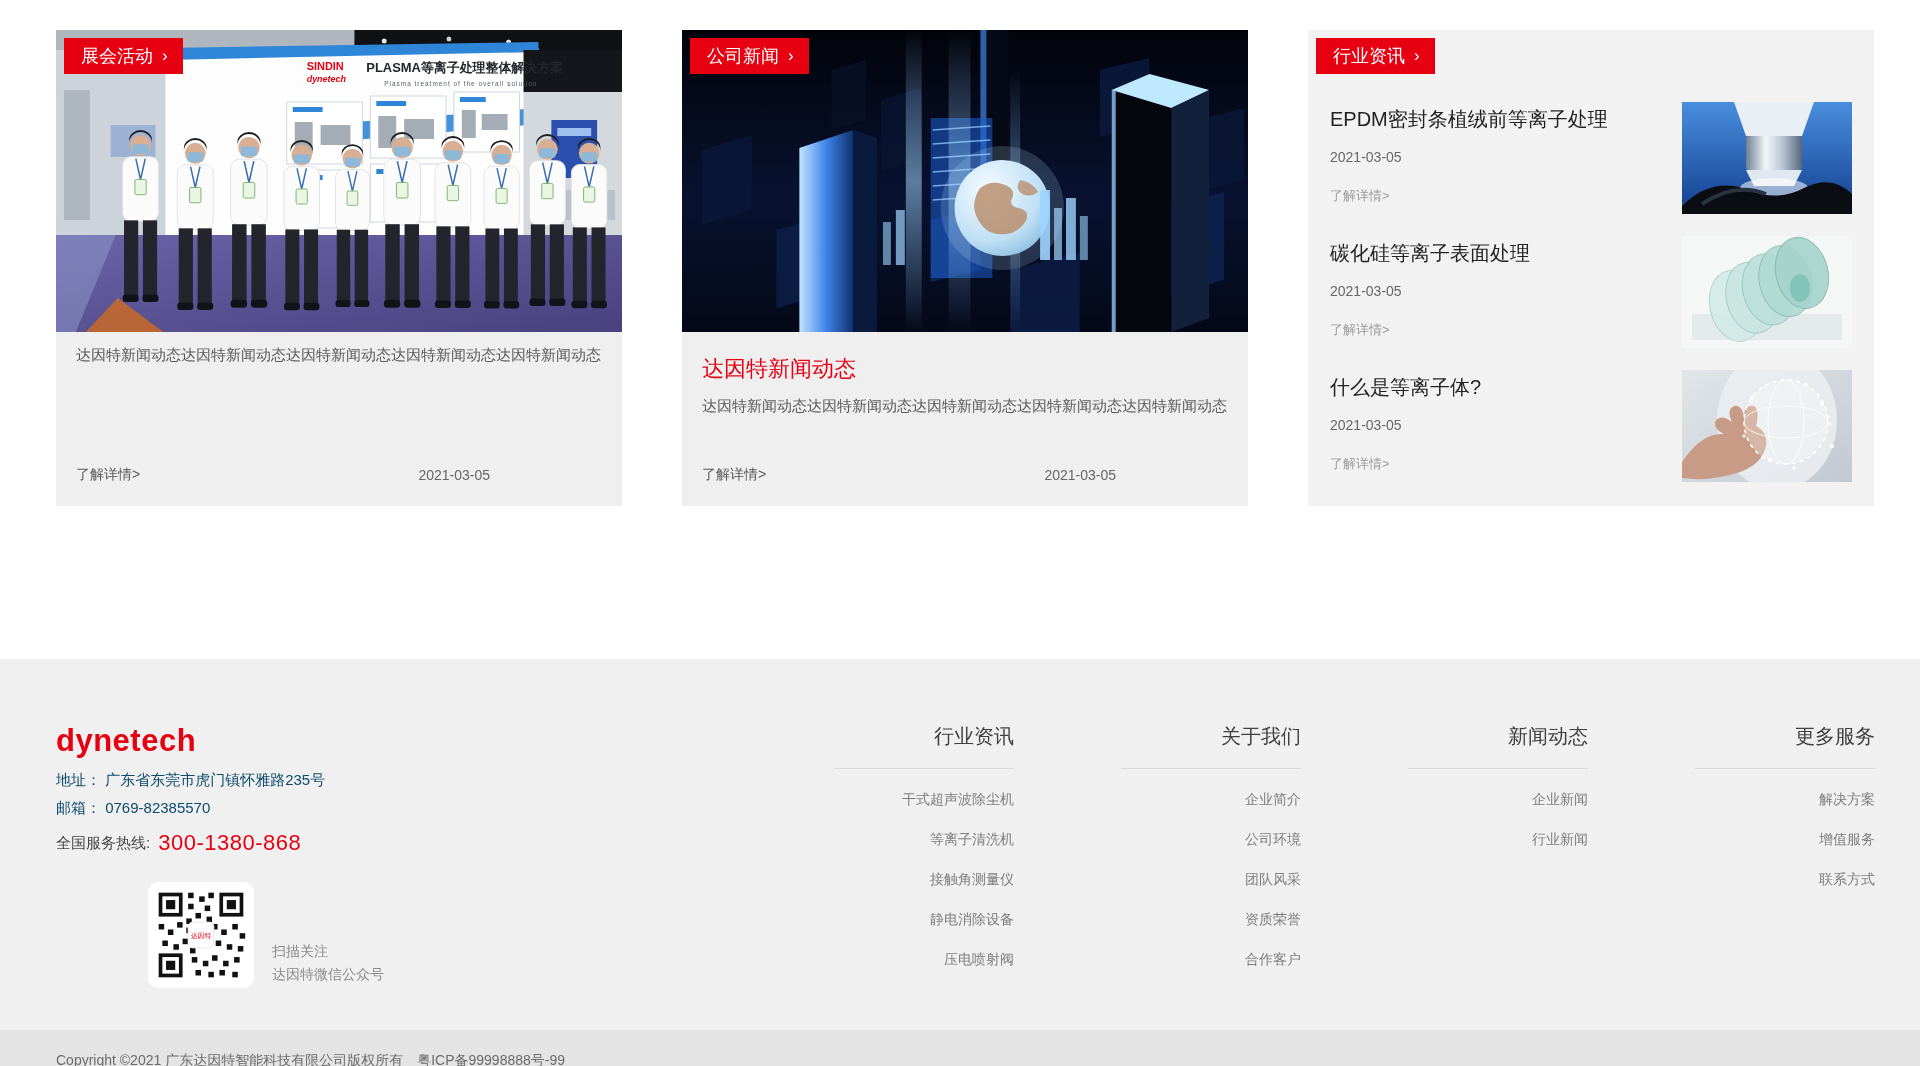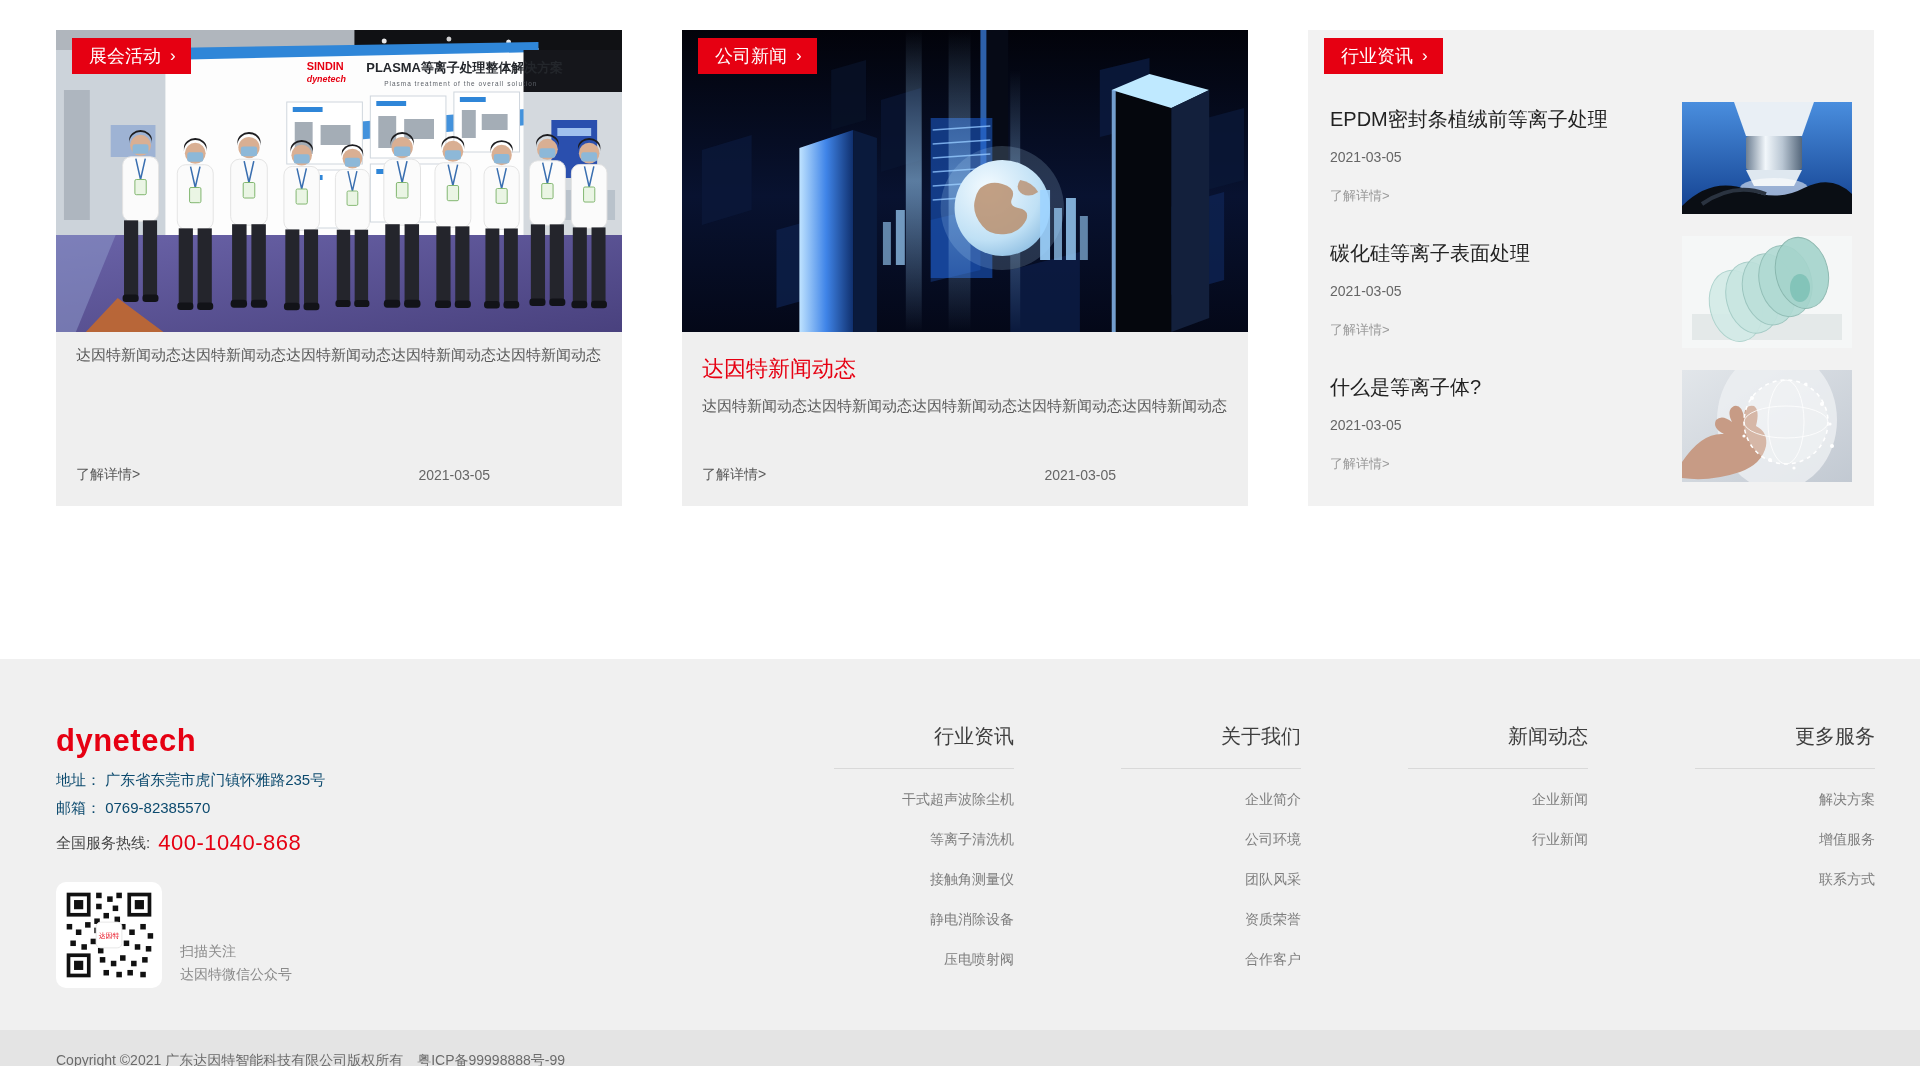--- a/index.html
+++ b/index.html
@@ -4,21 +4,21 @@
 <style>
   * { margin:0; padding:0; box-sizing:border-box; }
   html,body { width:1920px; background:#ffffff; font-family:"Liberation Sans","DejaVu Sans",sans-serif; }
   body { height:1066px; overflow:hidden; }
 
   
   .cards { display:grid; grid-template-columns:1fr 1fr 1fr; gap:60px; padding:30px 46px 0 56px; }
   .card { background:#efefef; position:relative; display:flex; flex-direction:column; }
   .card-media { height:302px; overflow:hidden; position:relative; }
   .card-media svg { display:block; width:100%; height:100%; }
-  .tag { position:absolute; top:8px; left:16px; background:#e60012; color:#fff; font-size:18px;
+  .tag { position:absolute; top:8px; left:8px; background:#e60012; color:#fff; font-size:18px;
          height:36px; line-height:36px; padding:0 15px 0 17px; display:flex; align-items:center; gap:9px;
          cursor:pointer; z-index:3; }
   .tag .arr { font-size:17px; line-height:1; position:relative; top:-1px; }
   .card-body { padding:14px 20px 22px; flex:1; display:flex; flex-direction:column; }
   .card-title { color:#e60012; font-size:22px; font-weight:400; margin:8px 0 13px; cursor:pointer; }
   .card-desc { color:#595959; font-size:15px; white-space:nowrap; overflow:hidden; }
   .card-foot { margin-top:auto; display:flex; justify-content:space-between; align-items:center;
                font-size:14px; color:#595959; padding-top:40px; }
   .card-foot .more { cursor:pointer; }
   .card-foot .date { color:#666; margin-right:112px; }
@@ -37,21 +37,21 @@
   .spacer { height:153px; }
 
   
   .footer { background:#f0f0f0; padding:64px 45px 42px 56px; display:flex; }
   .f-left { width:420px; flex:none; }
   .f-logo { color:#e60012; font-size:31px; font-weight:800; letter-spacing:.5px; cursor:pointer; }
   .f-lines { margin-top:12px; font-size:15px; color:#0c4a6e; }
   .f-lines .row { margin-top:9px; }
   .f-hot { margin-top:12px; font-size:15px; color:#454545; display:flex; align-items:center; }
   .f-hot .num { color:#e60012; font-size:22px; margin-left:8px; letter-spacing:.5px; }
-  .f-qr-row { margin-top:26px; display:flex; align-items:flex-end; }
+  .f-qr-row { margin-top:26px; display:flex; align-items:flex-end;justify-content:center; }
   .qr-box { width:106px; height:106px; background:#fff; border-radius:10px; padding:7px; }
   .qr-box svg { display:block; width:100%; height:100%; }
   .qr-cap { margin-left:18px; font-size:14px; color:#8a8a8a; line-height:1.65; padding-bottom:2px; }
   .f-nav { flex:1; display:flex; justify-content:flex-end; gap:107px; }
   .f-col { width:180px; text-align:right; }
   .f-col-title { font-size:20px; font-weight:400; color:#3f3f3f; padding-bottom:18px;
                  border-bottom:1px solid #d9d9d9; cursor:pointer; }
   .f-col ul { list-style:none; margin-top:12px; }
   .f-col li { margin-top:22px; font-size:14px; color:#7d7d7d; cursor:pointer; }
 
@@ -346,21 +346,21 @@
         <span>地址：</span>
         <span>广东省东莞市虎门镇怀雅路235号</span>
       </div>
       <div class="row">
         <span>邮箱：</span>
         <span>0769-82385570</span>
       </div>
     </div>
     <div class="f-hot">
       <span>全国服务热线:</span>
-      <span class="num">400-1040-868</span>
+      <span class="num">300-1380-868</span>
     </div>
     <div class="f-qr-row">
       <div class="qr-box">
         <svg viewBox="0 0 100 100">
           <rect width="100" height="100" fill="#ffffff"></rect>
           <g fill="#111">
             <rect x="4" y="4" width="26" height="26"></rect>
               <rect x="70" y="4" width="26" height="26"></rect>
               <rect x="4" y="70" width="26" height="26"></rect>
           </g>

